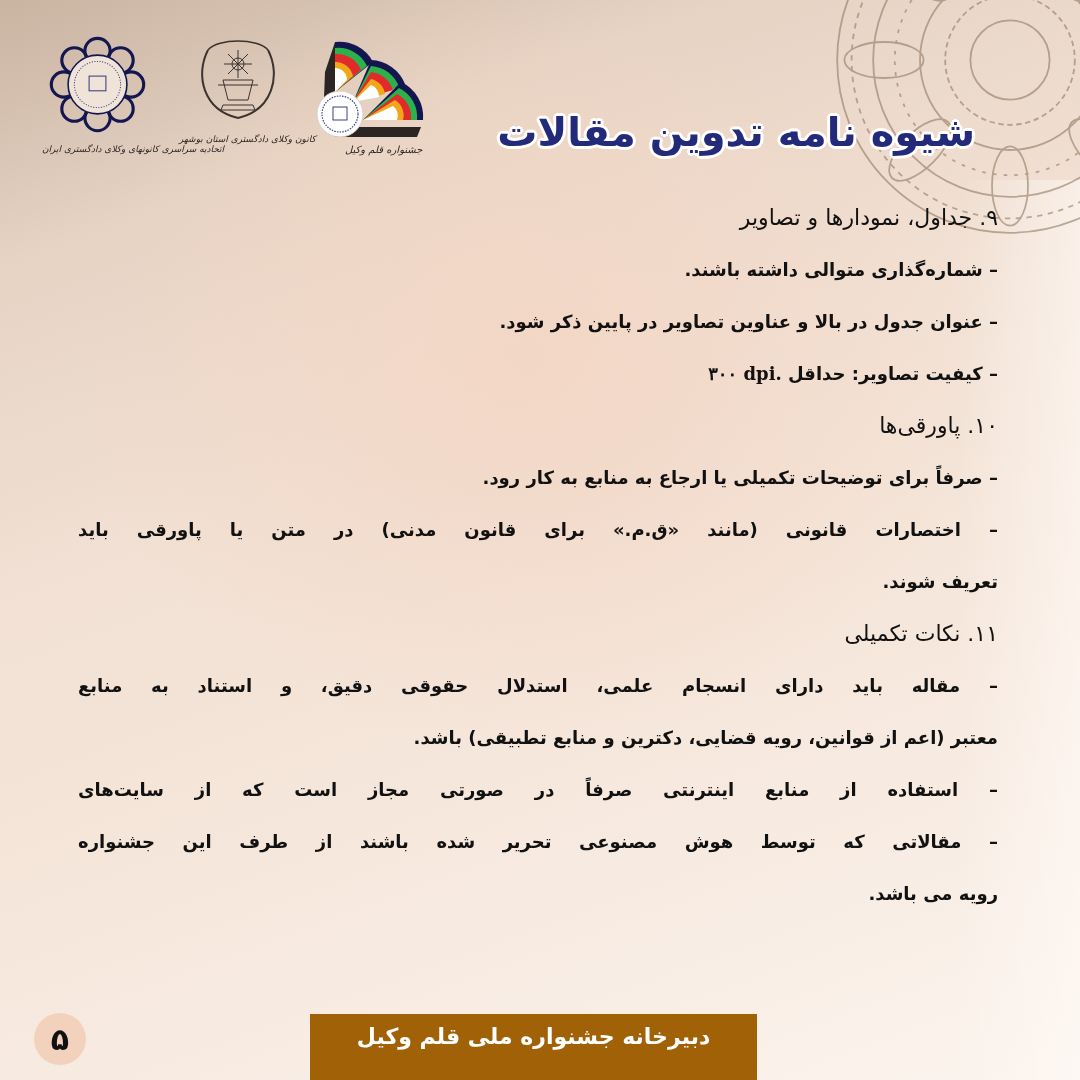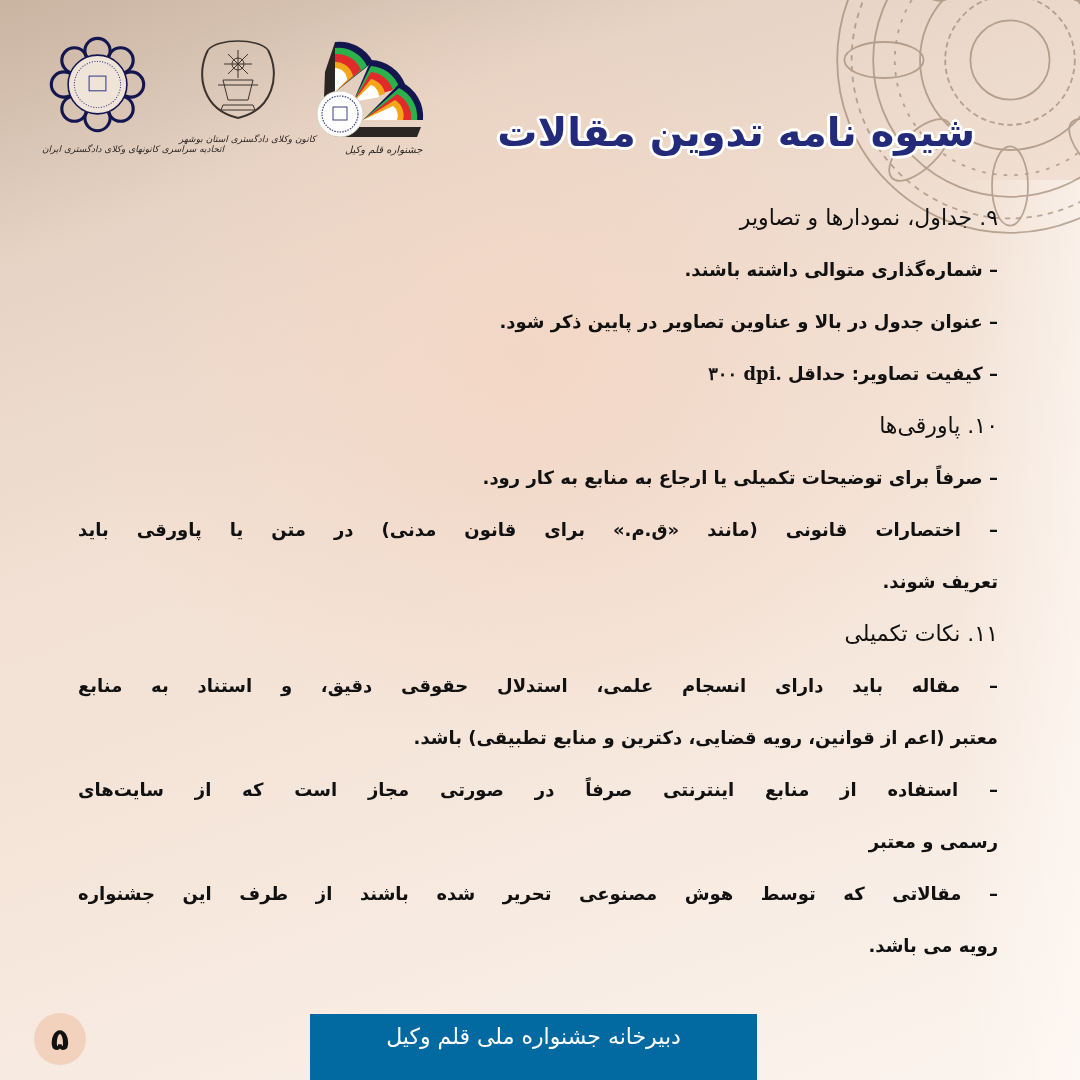--- a/index.html
+++ b/index.html
@@ -45,22 +45,22 @@
   .heading { font-size:22px; font-weight:normal; line-height:52px; height:52px; }
   .ltr { direction:ltr; unicode-bidi:embed; font-family:"DejaVu Serif", serif; font-weight:bold; }
 
   .page-badge {
     position:absolute; left:34px; top:1013px; width:52px; height:52px; border-radius:50%;
     background:#f3d2bd; color:#111; font-weight:bold; font-size:30px;
     display:flex; align-items:center; justify-content:center;
   }
   .footer-bar {
     position:absolute; left:310px; top:1014px; width:447px; height:66px;
-    background:#0369a1; color:#fff; direction:rtl;
-    font-weight:normal; font-size:22px;
+    background:#a16207; color:#fff; direction:rtl;
+    font-weight:bold; font-size:22px;
     display:flex; align-items:flex-start; justify-content:center; padding-top:10px; box-sizing:border-box;
   }
 </style>
 </head>
 <body>
 
 <div class="right-fade"></div>
 
 <div class="mandala">
   <svg viewBox="0 0 200 200">
@@ -171,21 +171,20 @@
 
   <div class="heading">۱۰. پاورقی‌ها</div>
   <div class="line">– صرفاً برای توضیحات تکمیلی یا ارجاع به منابع به کار رود.</div>
   <div class="line justify">– اختصارات قانونی (مانند «ق.م.» برای قانون مدنی) در متن یا پاورقی باید</div>
   <div class="line">تعریف شوند.</div>
 
   <div class="heading">۱۱.  نکات تکمیلی</div>
   <div class="line justify">– مقاله باید دارای انسجام علمی، استدلال حقوقی دقیق، و استناد به منابع</div>
   <div class="line">معتبر (اعم از قوانین، رویه قضایی، دکترین و منابع تطبیقی) باشد.</div>
   <div class="line justify">– استفاده از منابع اینترنتی صرفاً در صورتی مجاز است که از سایت‌های</div>
-  <div class="line">رسمی و معتبر</div>
   <div class="line justify">– مقالاتی که توسط هوش مصنوعی تحریر شده باشند از طرف این جشنواره</div>
   <div class="line">رویه می باشد.</div>
 </div>
 
 <div class="page-badge">۵</div>
 <div class="footer-bar">
   <span>دبیرخانه جشنواره ملی قلم وکیل</span>
 </div>
 
 </body></html>

